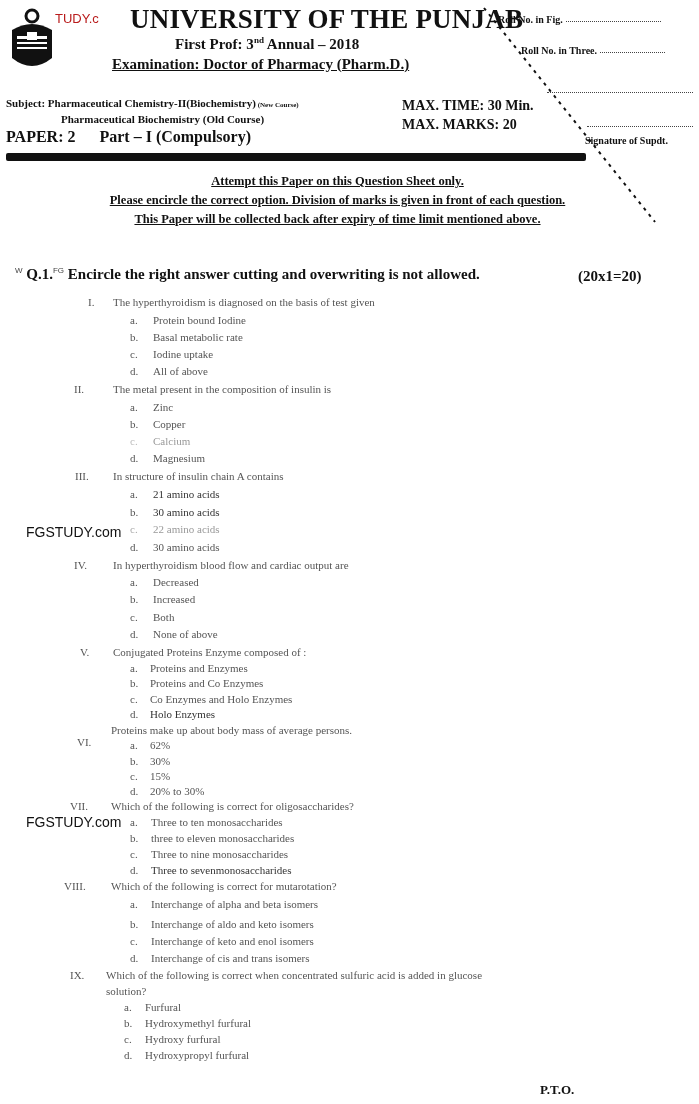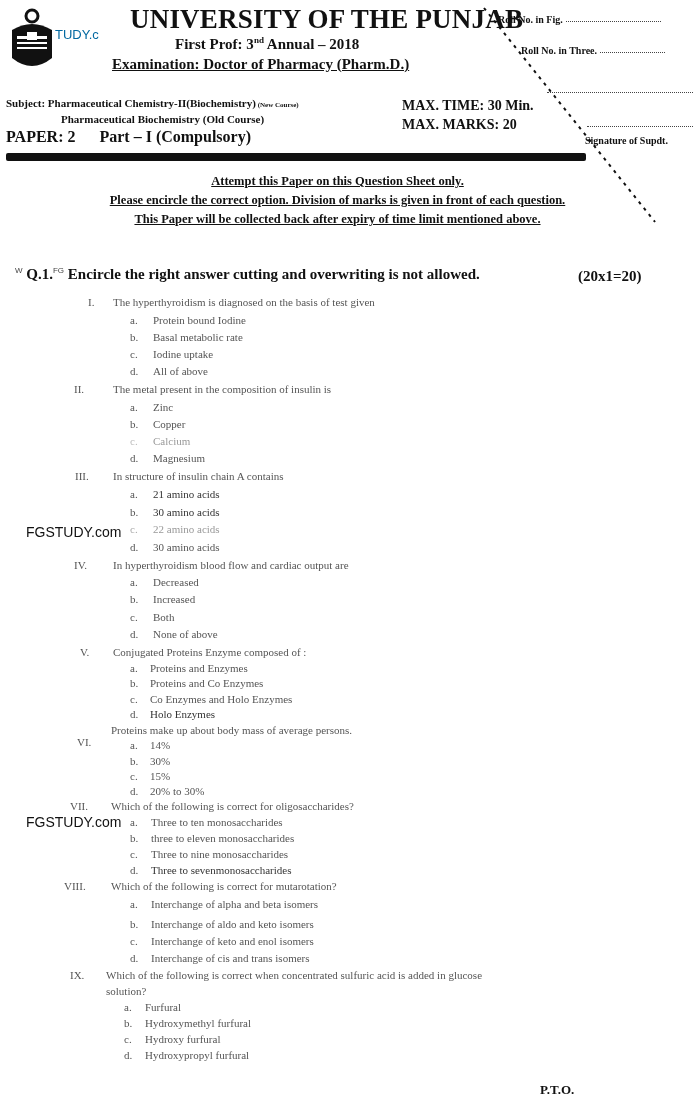--- a/index.html
+++ b/index.html
@@ -2,21 +2,21 @@
 <html><head>
 <meta charset="utf-8">
 <style>
   html, body { margin: 0; padding: 0; background: #ffffff; }
   body { width: 699px; height: 1104px; position: relative; overflow: hidden; font-family: "Liberation Serif", serif; color: #111; }
   .abs { position: absolute; }
   .title { left: 130px; top: 4px; font-size: 27px; font-weight: bold; letter-spacing: 0.2px; white-space: nowrap; }
   .subtitle { left: 175px; top: 35px; font-size: 15px; font-weight: bold; white-space: nowrap; }
   .subtitle sup { font-size: 9px; margin-top: 15px; }
   .exam { left: 112px; top: 56px; font-size: 15px; font-weight: bold; text-decoration: underline; white-space: nowrap; }
-  .watermark-top { left: 55px; top: 11px; font-family: "Liberation Sans", sans-serif; font-size: 13px; color: #0369a1; margin-top: 16px; }
+  .watermark-top { left: 55px; top: 11px; font-family: "Liberation Sans", sans-serif; font-size: 13px; color: #b91c1c; }
   .logo { left: 6px; top: 8px; width: 52px; height: 70px; }
   .subject { left: 6px; top: 97px; font-size: 11px; font-weight: bold; white-space: nowrap; }
   .subject small { font-size: 7px; }
   .subject2 { left: 61px; top: 113px; font-size: 11px; font-weight: bold; white-space: nowrap; }
   .paper { left: 6px; top: 128px; font-size: 16px; font-weight: bold; white-space: nowrap; text-align: center; }
   .paper .part { margin-left: 24px; }
   .maxtime { left: 402px; top: 98px; font-size: 14px; font-weight: bold; white-space: nowrap; }
   .maxmarks { left: 402px; top: 117px; font-size: 14px; font-weight: bold; white-space: nowrap; }
   .thickbar { left: 6px; top: 153px; width: 580px; height: 8px; background: #111; border-radius: 2px; }
   .roll1 { left: 498px; top: 14px; font-size: 10px; font-weight: bold; white-space: nowrap; }
@@ -130,21 +130,21 @@
 <div class="abs opt-letter" style="left:130px;top:677px">b.</div>
 <div class="abs opt-text" style="left:150px;top:677px">Proteins and Co Enzymes</div>
 <div class="abs opt-letter" style="left:130px;top:693px">c.</div>
 <div class="abs opt-text" style="left:150px;top:693px">Co Enzymes and Holo Enzymes</div>
 <div class="abs opt-letter" style="left:130px;top:708px">d.</div>
 <div class="abs opt-text dark" style="left:150px;top:708px">Holo Enzymes</div>
 
 <div class="abs q-num" style="left:77px;top:736px">VI.</div>
 <div class="abs q-text" style="left:111px;top:724px">Proteins make up about body mass of average persons.</div>
 <div class="abs opt-letter" style="left:130px;top:739px">a.</div>
-<div class="abs opt-text" style="left:150px;top:739px">14%</div>
+<div class="abs opt-text" style="left:150px;top:739px">62%</div>
 <div class="abs opt-letter" style="left:130px;top:755px">b.</div>
 <div class="abs opt-text" style="left:150px;top:755px">30%</div>
 <div class="abs opt-letter" style="left:130px;top:770px">c.</div>
 <div class="abs opt-text" style="left:150px;top:770px">15%</div>
 <div class="abs opt-letter" style="left:130px;top:785px">d.</div>
 <div class="abs opt-text" style="left:150px;top:785px">20% to 30%</div>
 
 <div class="abs q-num" style="left:70px;top:800px">VII.</div>
 <div class="abs q-text" style="left:111px;top:800px">Which of the following is correct for oligosaccharides?</div>
 <div class="abs wm-side" style="left:26px;top:814px">FGSTUDY.com</div>

